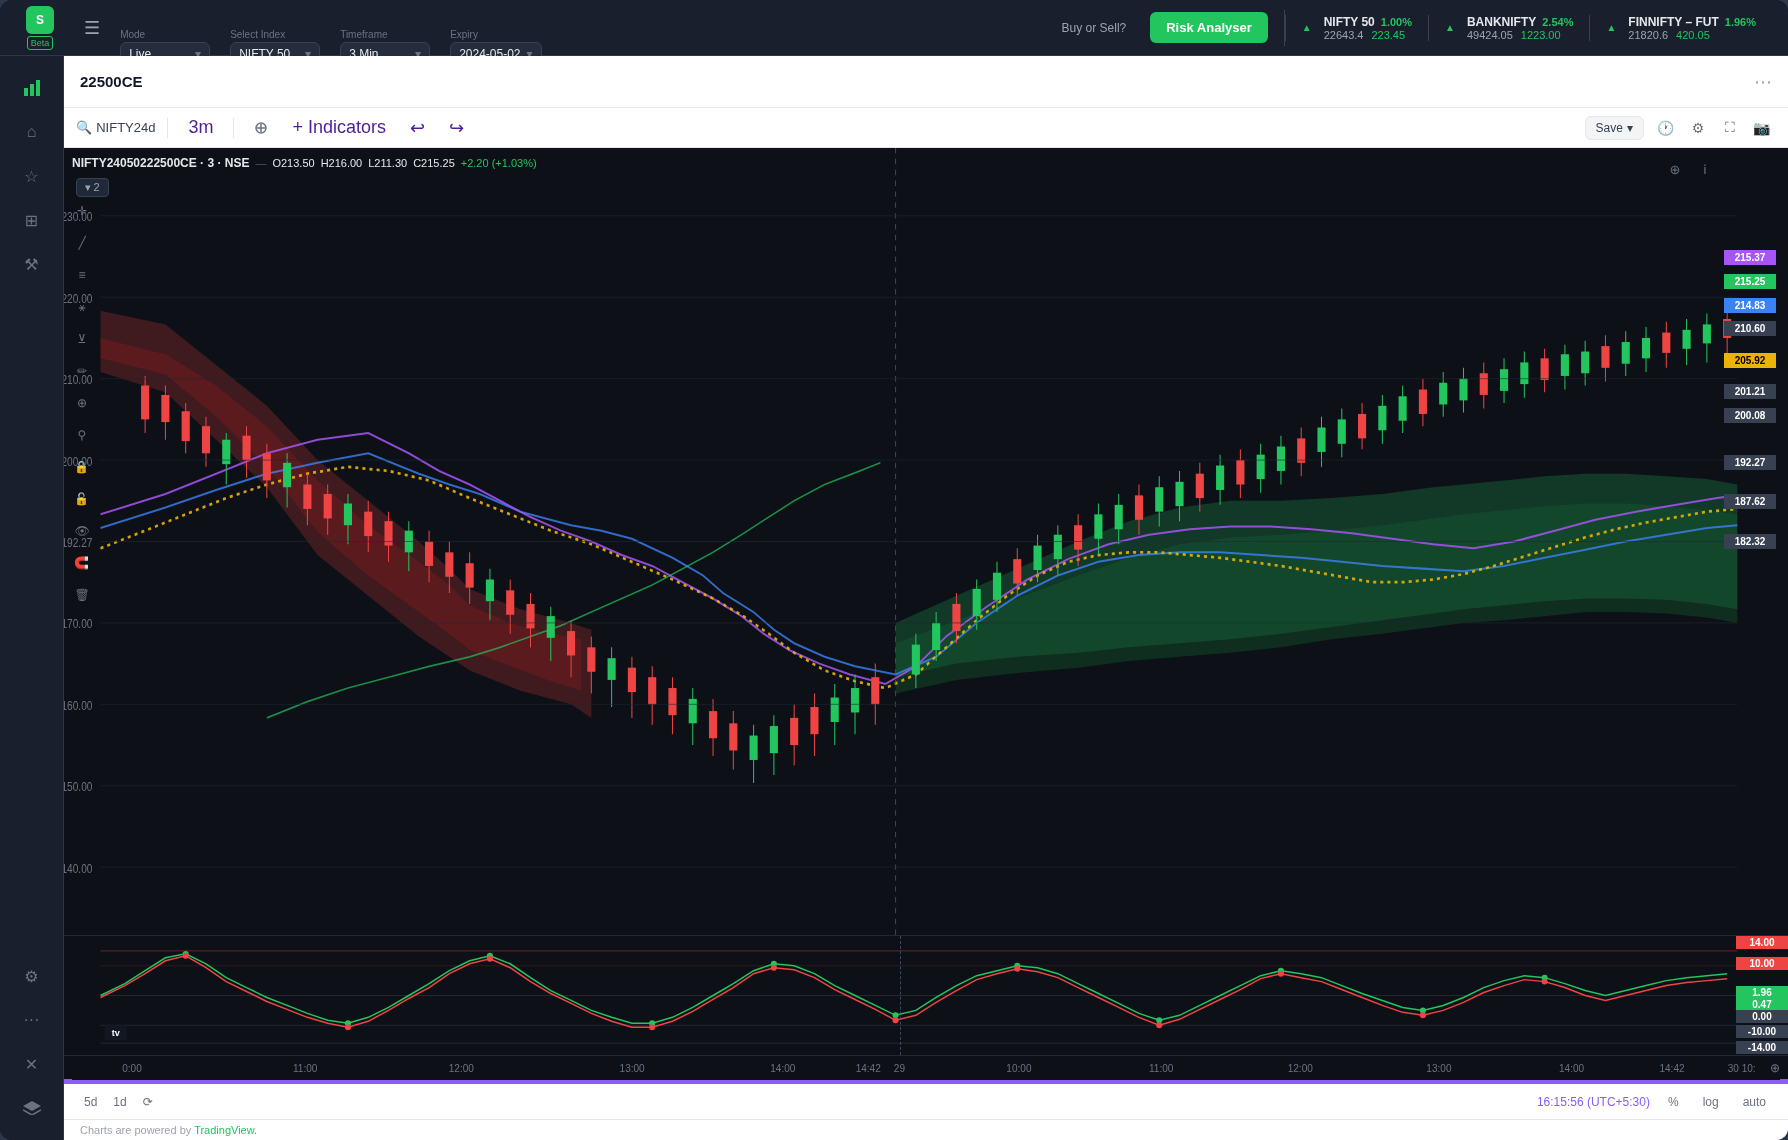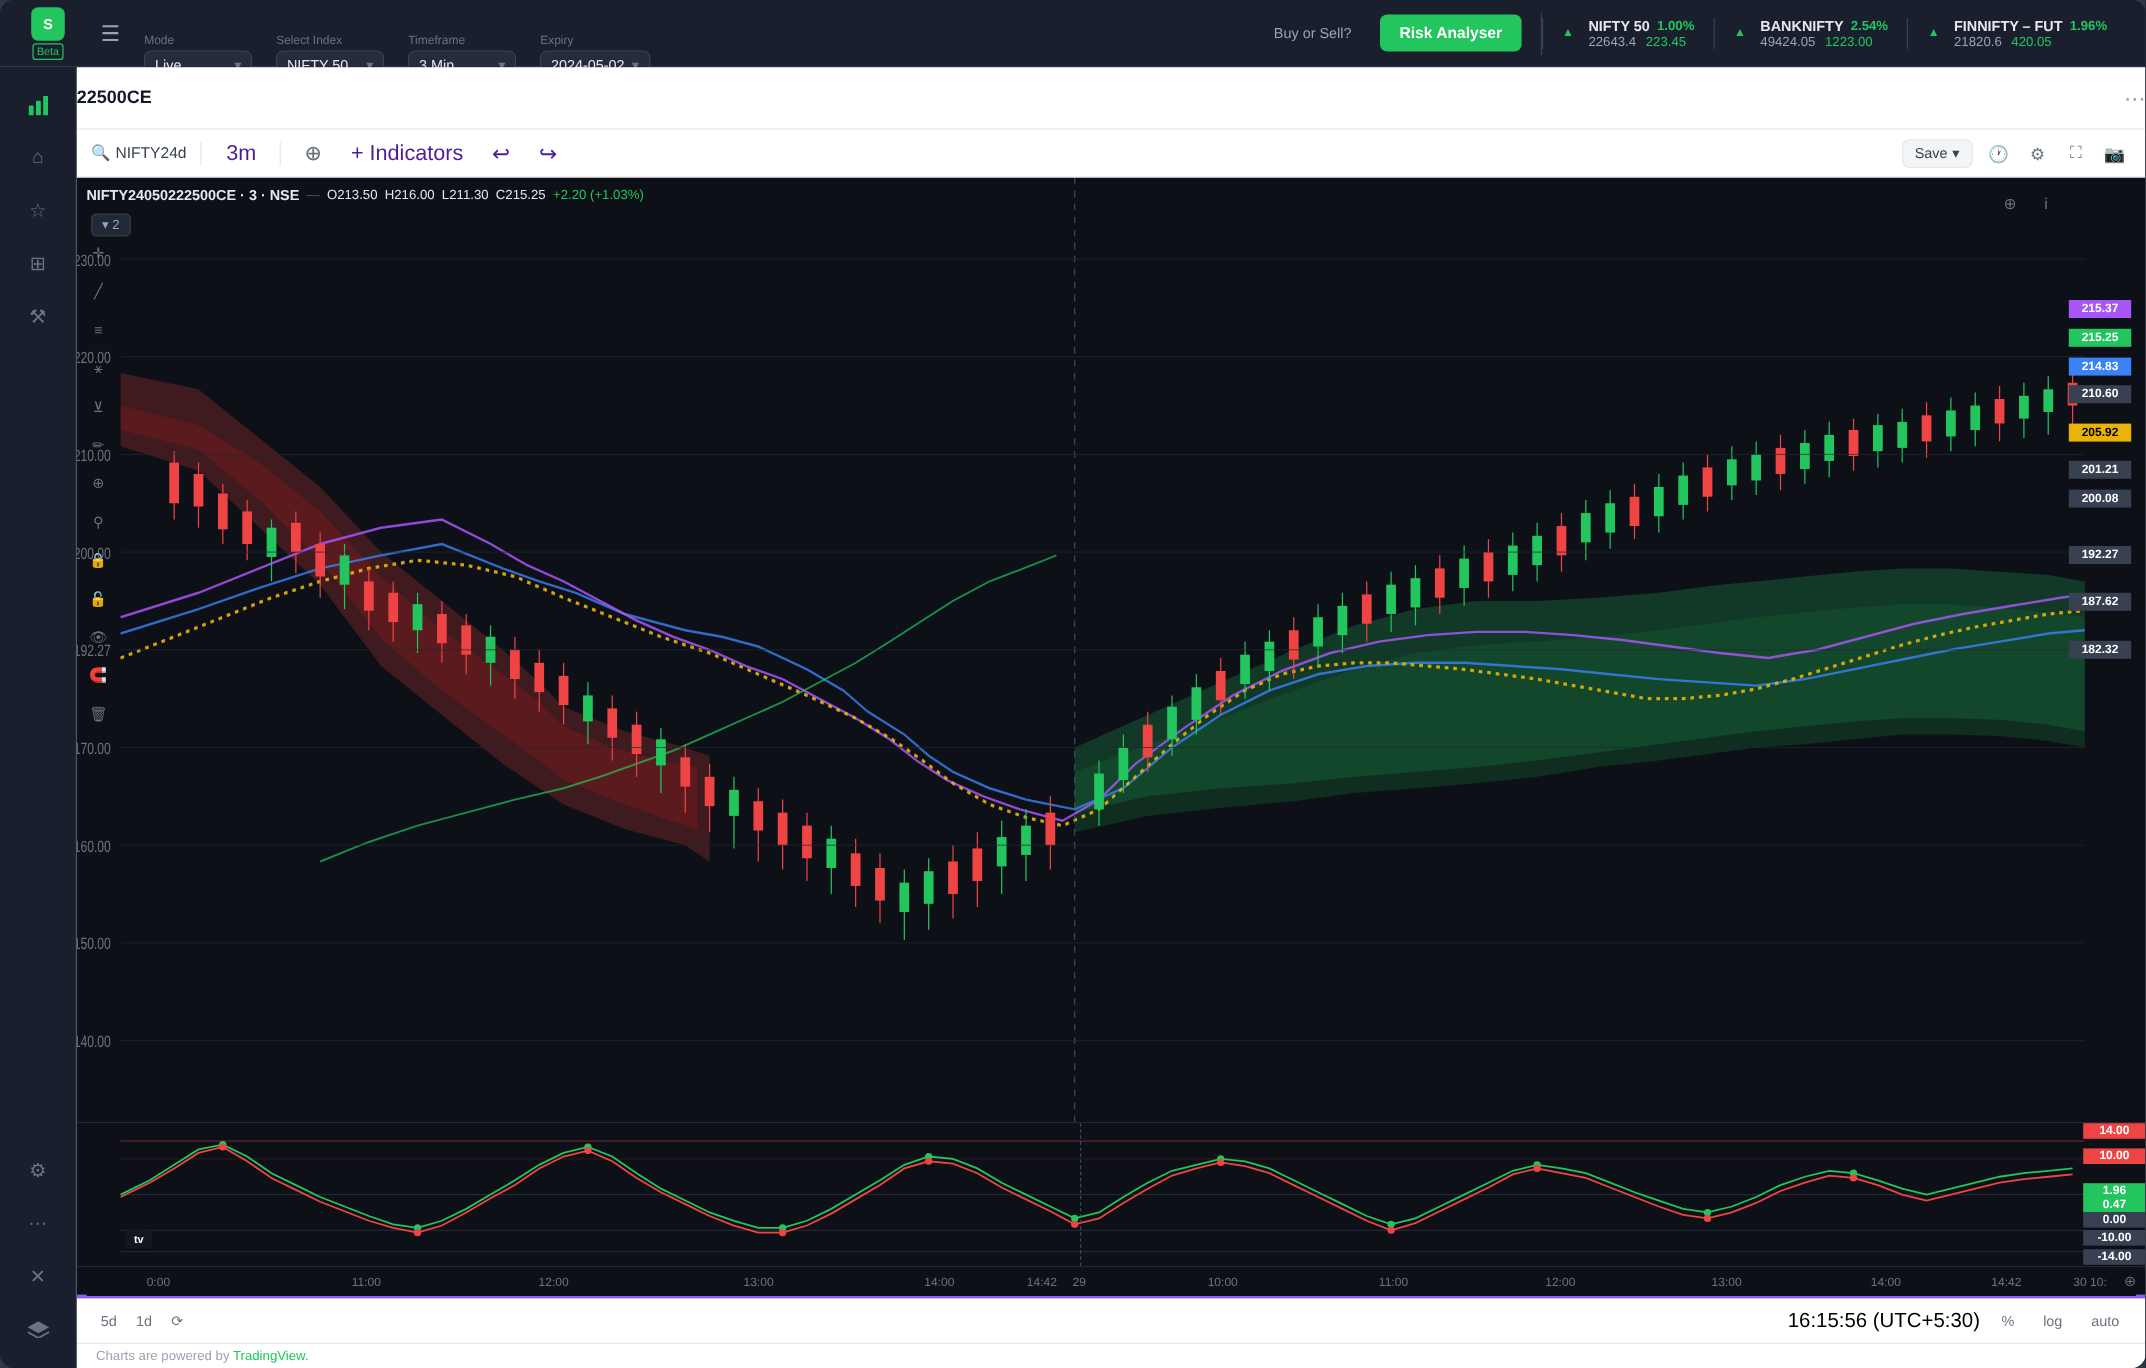--- a/index.html
+++ b/index.html
@@ -201,21 +201,21 @@
       display: flex;
       flex-direction: column;
       background: #ffffff;
       overflow: hidden;
     }
 
     
     .chart-header {
       background: #ffffff;
       border-bottom: 1px solid #e5e7eb;
-      padding: 8px 0;
+      padding: 8px 16px;
       display: flex;
       align-items: center;
       gap: 12px;
       height: 52px;
       flex-shrink: 0;
     }
     .chart-title {
       font-size: 15px;
       font-weight: 600;
       color: #111827;
@@ -307,38 +307,38 @@
       border-top: 1px solid #1f2937;
       display: flex;
       align-items: center;
       padding: 0 8px;
       position: relative;
     }
 
     
     .chart-footer {
       background: #ffffff;
-      border-top: 3px solid #8b5cf6;
+      border-top: 5px solid #8b5cf6;
       height: 40px;
       display: flex;
       align-items: center;
       padding: 0 16px;
       gap: 12px;
     }
     .footer-btn {
       font-size: 12px;
       color: #6b7280;
       cursor: pointer;
       padding: 2px 6px;
       border-radius: 4px;
     }
     .footer-spacer { flex: 1; }
     .footer-time {
-      font-size: 17px;
-      color: #000000;
+      font-size: 12px;
+      color: #8b5cf6;
     }
 
     
     .powered-by {
       background: #ffffff;
       padding: 4px 16px;
       font-size: 11px;
       color: #9ca3af;
       border-top: 1px solid #e5e7eb;
     }

